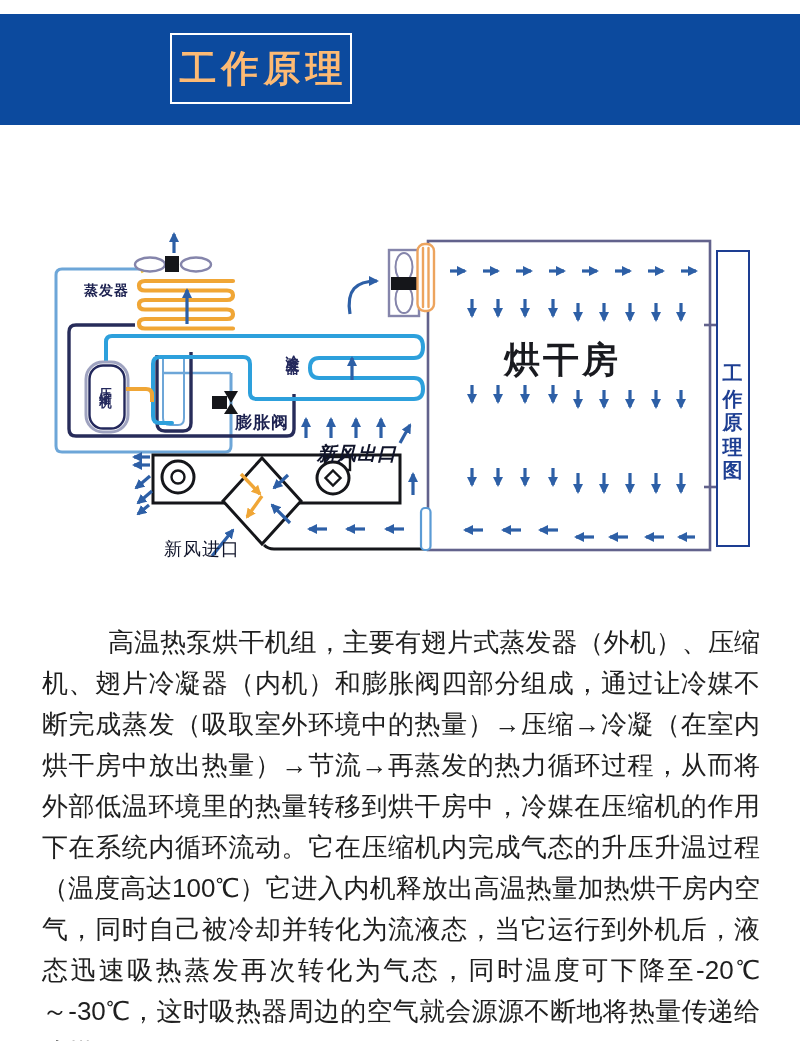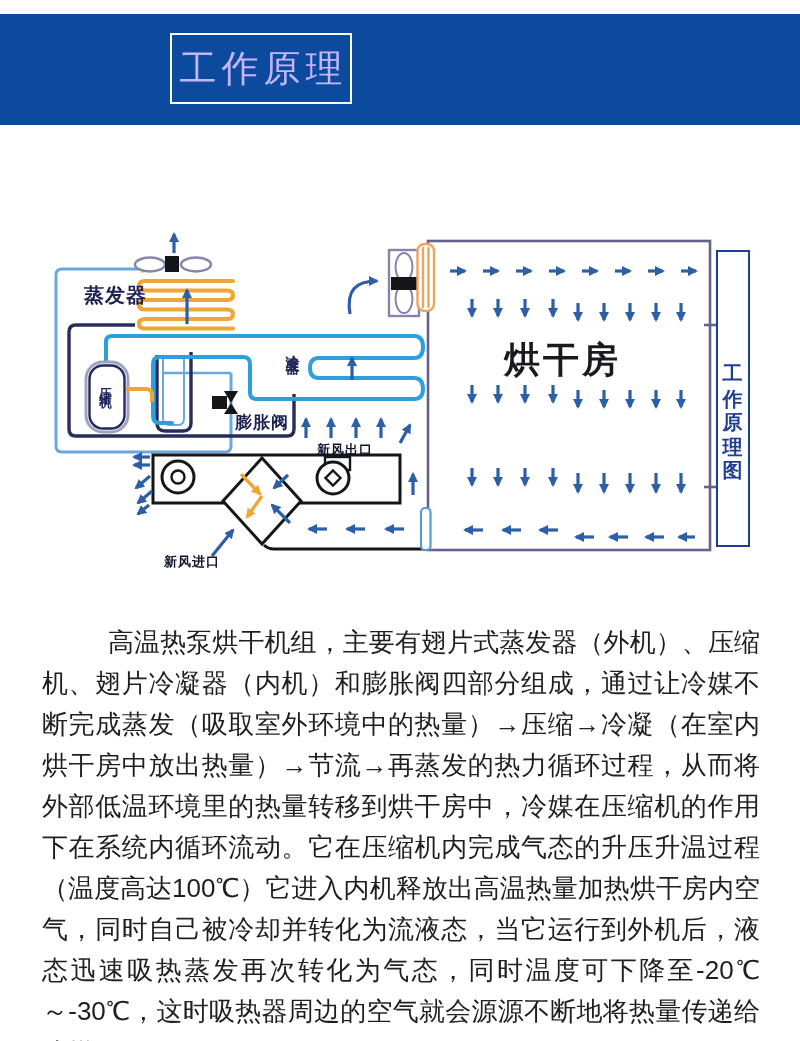--- a/index.html
+++ b/index.html
@@ -6,31 +6,31 @@
   body{
     width:800px;height:1041px;position:relative;background:#ffffff;
     font-family:"Liberation Sans", sans-serif;overflow:hidden;
   }
   .band{position:absolute;left:0;top:14px;width:800px;height:111px;background:#0c4a9e;}
   .title-box{
     position:absolute;left:170px;top:19px;width:178px;height:67px;
     border:2px solid #ffffff;display:flex;align-items:center;justify-content:center;
   }
   .title-box span{
-    color:#c4b5fd;font-size:37px;font-weight:400;letter-spacing:5px;padding-left:5px;white-space:nowrap;text-align:center;
+    color:#fdba74;font-size:37px;font-weight:700;letter-spacing:5px;padding-left:5px;white-space:nowrap;text-align:center;
   }
   svg.diagram{position:absolute;left:0;top:0;width:800px;height:1041px;z-index:1;}
   .lbl{position:absolute;z-index:2;white-space:nowrap;}
-  .lbl-evap{left:84px;top:282px;font-size:20px;font-weight:bold;color:#1c2150;letter-spacing:1px;}
+  .lbl-evap{left:84px;top:282px;font-size:14px;font-weight:bold;color:#1c2150;letter-spacing:1px;}
   .lbl-comp{left:99px;top:378px;font-size:12.5px;font-weight:bold;color:#23285c;writing-mode:vertical-rl;letter-spacing:4px;line-height:1;}
   .lbl-valve{left:235px;top:411px;font-size:17px;font-weight:bold;color:#1c2150;letter-spacing:1px;}
   .lbl-cond{left:286px;top:344px;font-size:14px;font-weight:bold;color:#23285c;writing-mode:vertical-rl;letter-spacing:3px;line-height:1;}
   .lbl-room{left:504px;top:336px;font-size:36px;font-weight:600;color:#191a1f;letter-spacing:3px;}
-  .lbl-out{left:317px;top:441px;font-size:13px;font-weight:bold;color:#10142a;letter-spacing:1px;}
-  .lbl-in{left:164px;top:553px;font-size:13px;font-weight:bold;color:#10142a;letter-spacing:1px;}
+  .lbl-out{left:317px;top:441px;font-size:19px;font-weight:bold;color:#10142a;letter-spacing:1px;font-style:italic;}
+  .lbl-in{left:164px;top:537px;font-size:18px;font-weight:normal;color:#10142a;letter-spacing:1px;}
   .caption-box{
     position:absolute;left:716px;top:250px;width:30px;height:293px;z-index:2;
     border:2.5px solid #1d3e92;background:#ffffff;
     display:flex;align-items:center;justify-content:center;
   }
   .caption-box span{
     writing-mode:vertical-rl;font-size:20px;font-weight:600;color:#1d3e92;
     letter-spacing:24px;line-height:1;padding-top:20px;
   }
   .body-text{

